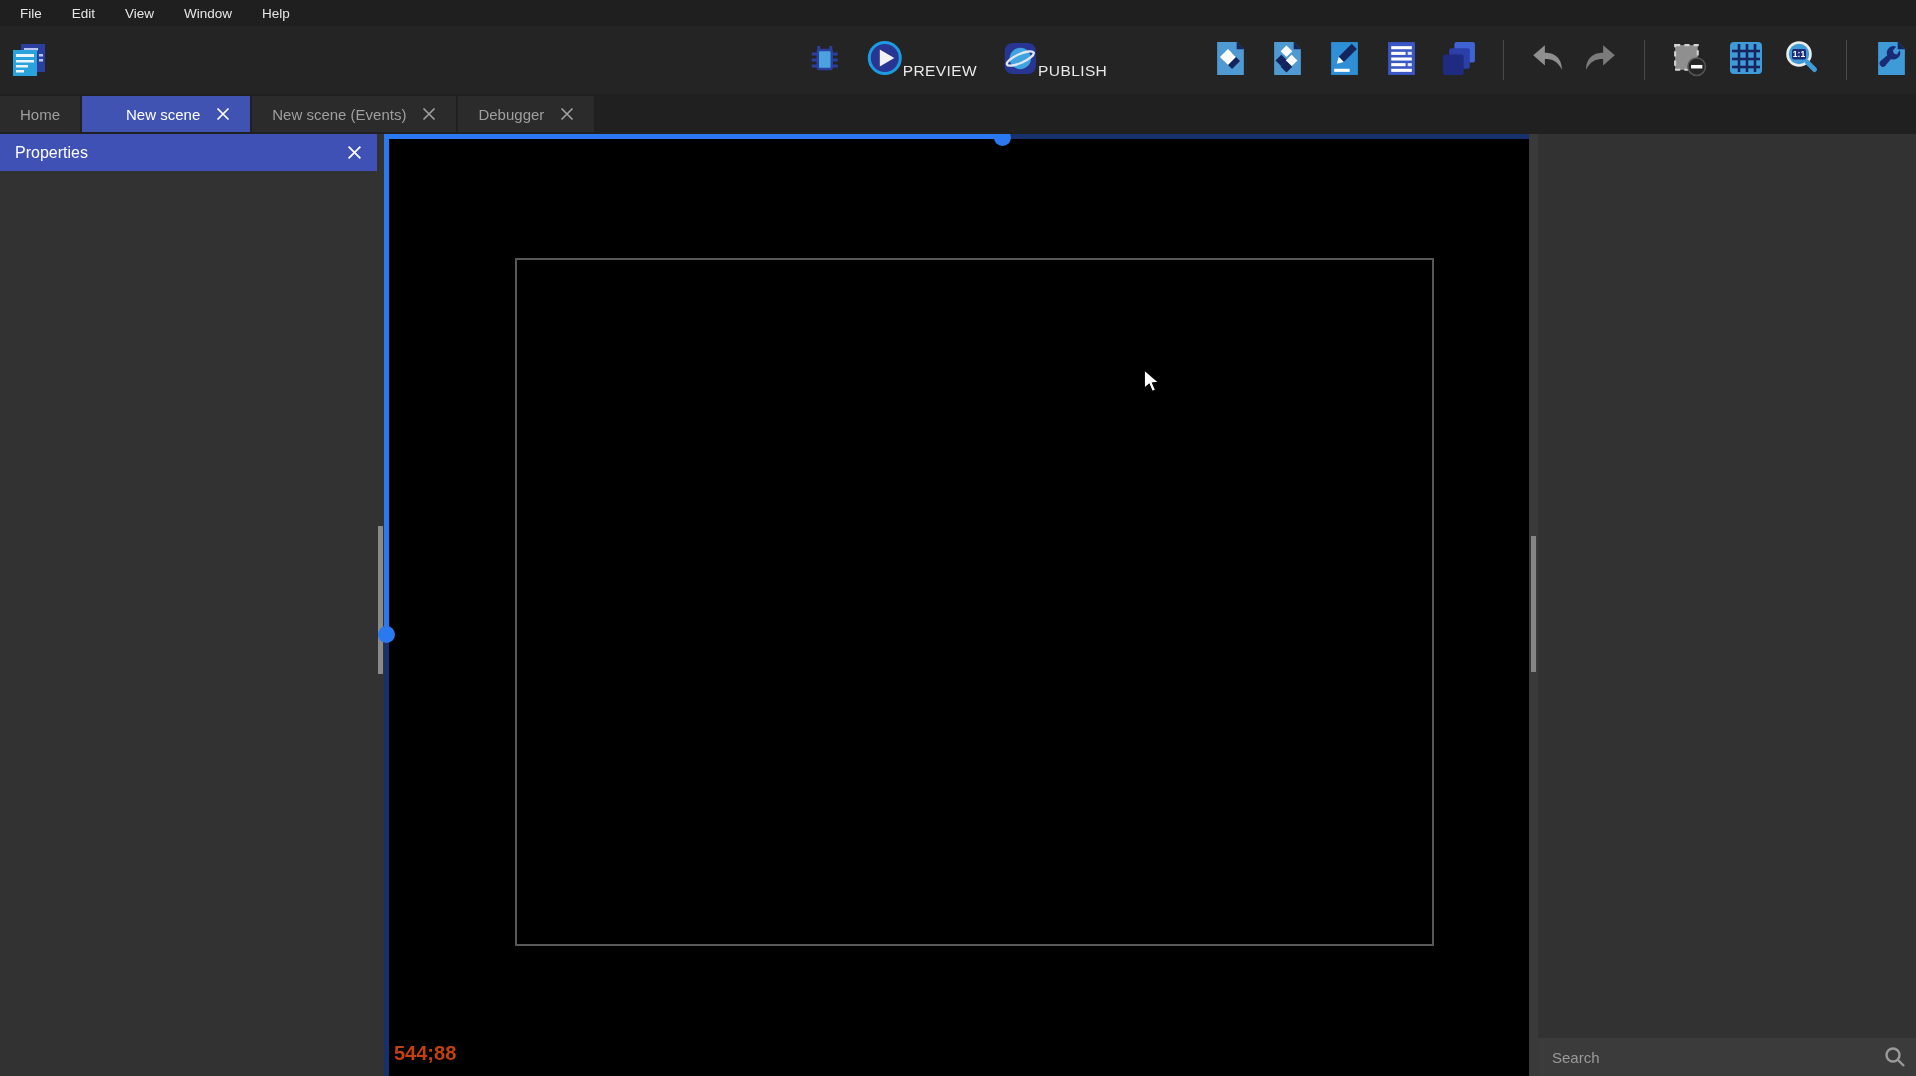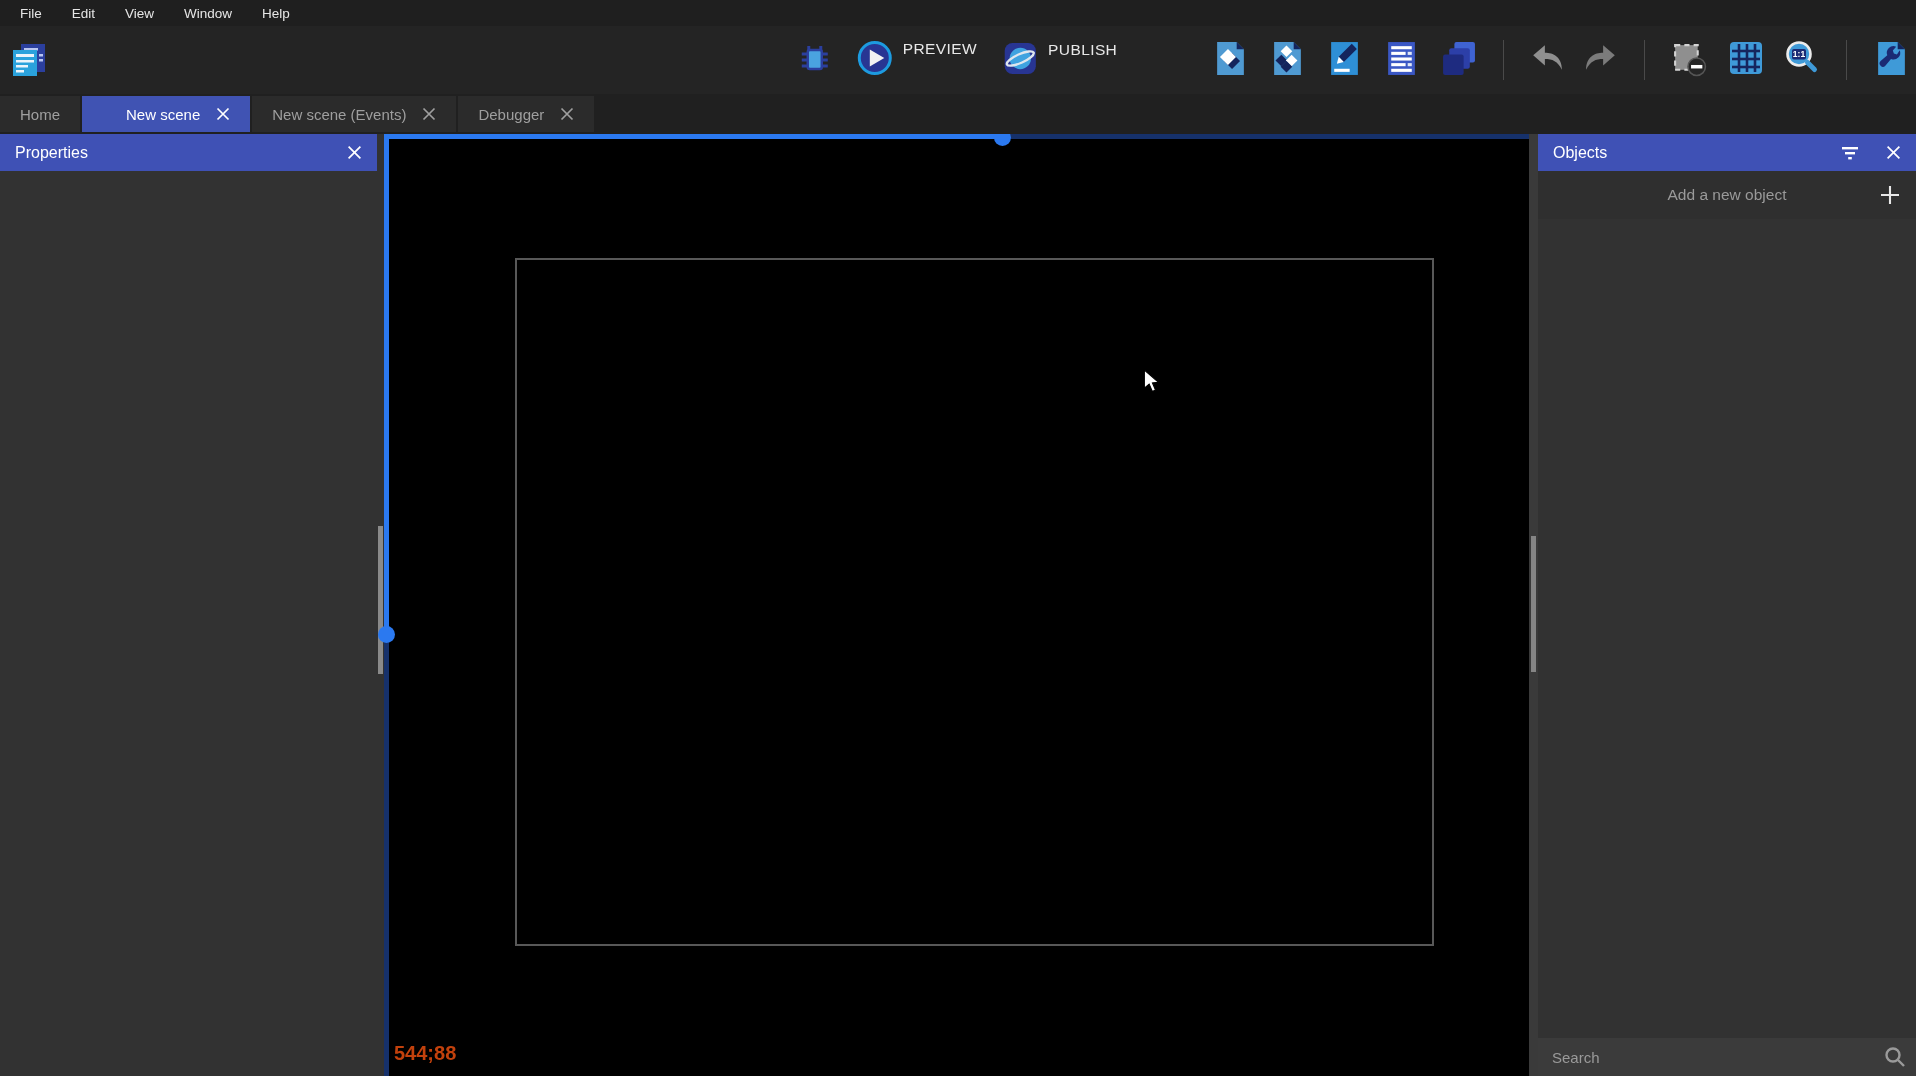--- a/index.html
+++ b/index.html
@@ -26,21 +26,21 @@
   .toolbar {
     position: absolute; top: 26px; left: 0; right: 0; height: 68px;
     background: #242424; z-index: 9;
   }
   .tb-left { position: absolute; left: 9px; top: 14px; }
   .tb-center {
     position: absolute; left: 50%; top: 0; height: 100%;
     transform: translateX(-50%);
     display: flex; align-items: center; gap: 26px;
   }
-  .tb-btn { display: flex; align-items: flex-start; gap: 10px; cursor: default; }
+  .tb-btn { display: flex; align-items: flex-end; cursor: default; }
   .tb-btn-label { color: #e8e8e8; font-size: 15.5px; letter-spacing: 0.4px; }
   .tb-right {
     position: absolute; right: 6px; top: 0; height: 100%;
     display: flex; align-items: center; gap: 20px;
   }
   .tb-sep { width: 1px; height: 40px; background: #4a4a4a; margin: 0 6px; }
   .tb-icon { display: flex; align-items: center; justify-content: center; }
 
   
   .tabrow {
@@ -414,46 +414,21 @@
         <path d="M1 1 L1 17.5 L5.4 13.8 L8.3 20.6 L11.2 19.3 L8.4 12.7 L14 12.2 Z" fill="#ffffff" stroke="#000000" stroke-width="1"></path>
       </svg>
     </div>
   </div>
 
   <div class="gutter-right">
     <div class="gutter-thumb"></div>
   </div>
 
   <div class="objects-panel">
-    <div class="panel-header">
-      <span class="panel-title">Objects</span>
-      <span class="header-iconbtn">
-        <svg width="20" height="17" viewBox="0 0 20 17">
-          <g fill="#ffffff">
-            <rect x="2" y="3" width="16" height="2.4"></rect>
-            <rect x="5" y="8" width="10" height="2.4"></rect>
-            <rect x="8.2" y="13" width="3.6" height="2.4"></rect>
-          </g>
-        </svg>
-      </span>
-      <span class="header-iconbtn">
-        <svg width="15" height="15" viewBox="0 0 14 14">
-            <path d="M1.5 1.5 L12.5 12.5 M12.5 1.5 L1.5 12.5" stroke="#ffffff" stroke-width="1.6"></path>
-          </svg>
-      </span>
-    </div>
-
-    <div class="add-object-row">
-      <span class="add-object-label">Add a new object</span>
-      <span class="add-object-plus">
-        <svg width="22" height="22" viewBox="0 0 22 22">
-            <path d="M11 2 V20 M2 11 H20" stroke="#e8e8e8" stroke-width="2.1"></path>
-          </svg>
-      </span>
-    </div>
+
 
     <div class="objects-body"></div>
 
     <div class="search-row">
       <input class="search-input" type="text" placeholder="Search" style="">
       <span class="search-icon-wrap">
         <svg width="22" height="22" viewBox="0 0 22 22">
           <circle cx="9" cy="9" r="6.5" fill="none" stroke="#9a9a9a" stroke-width="2.4"></circle>
           <path d="M14 14 L20 20" stroke="#9a9a9a" stroke-width="2.4"></path>
         </svg>

